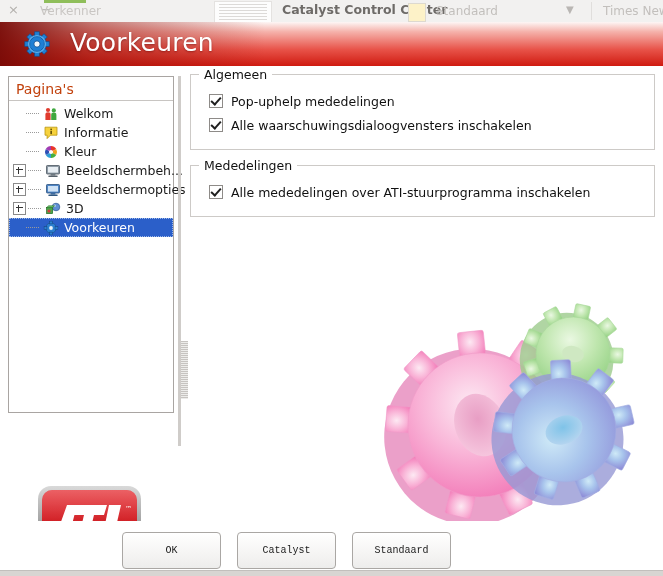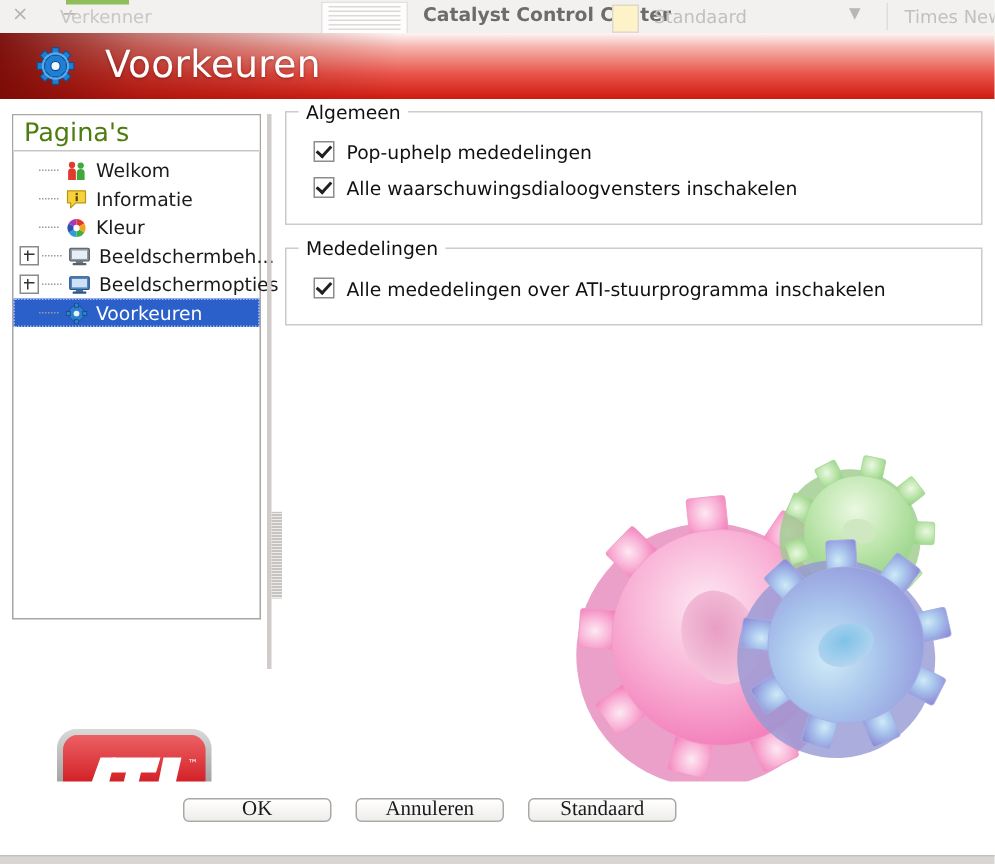--- a/index.html
+++ b/index.html
@@ -141,22 +141,22 @@
     box-sizing: border-box;
   }
   .tree-header {
     height: 24px;
     border-bottom: 1px solid #c8c5c2;
     background: #ffffff;
     display: flex;
     align-items: center;
     padding-left: 7px;
     box-sizing: border-box;
-    font-size: 17px;
-    color: #4d7c0f;
+    font-size: 14px;
+    color: #c2410c;
     text-align: center;
   }
   .tree-body {
     padding-top: 3px;
   }
   .tree-row {
     display: flex;
     align-items: center;
     height: 19px;
     padding-left: 4px;
@@ -298,27 +298,27 @@
     width: 663px; height: 55px;
     background: #ffffff;
   }
   .btn-row {
     position: absolute;
     left: 122px; top: 11px;
     display: flex;
     gap: 16px;
   }
   .btn {
-    width: 99px; height: 16px;
+    width: 99px; height: 37px;
     border: 1px solid #aaa7a4;
     border-radius: 4px;
     background: linear-gradient(to bottom, #ffffff 0%, #f6f5f4 55%, #ededec 100%);
     color: #1a1a1a;
-    font-size: 14px;
-    font-family: Liberation Serif, serif;
+    font-size: 10px;
+    font-family: Liberation Mono, monospace;
     display: flex;
     align-items: center;
     justify-content: center;
     box-sizing: border-box;
   }
   .btn.disabled {
     color: #adaaa7;
     border-color: #d2cfcc;
     background: linear-gradient(to bottom, #fdfdfd 0%, #f7f6f5 100%);
   }
@@ -452,20 +452,34 @@
           <svg viewBox="0 0 16 14" width="16" height="14">
             <rect x="1.5" y="1.5" width="13" height="8.5" rx="0.8" fill="#4f86c6" stroke="#2a4f7d" stroke-width="0.8"></rect>
             <rect x="3" y="3" width="10" height="5.6" fill="#cfe2f5"></rect>
             <rect x="5.6" y="10" width="4.8" height="1.6" fill="#3f6c9f"></rect>
             <rect x="3.4" y="11.4" width="9.2" height="1.5" rx="0.5" fill="#2f5680"></rect>
           </svg>
         </span>
         <span class="t-label">Beeldschermopties</span>
       </div>
 
+      <div class="tree-row">
+        <span class="expander"></span>
+        <span class="dots"></span>
+        <span class="t-icon">
+          <svg viewBox="0 0 16 14" width="16" height="14">
+            <circle cx="11" cy="5" r="3.8" fill="#5f8fd4" stroke="#2d5590" stroke-width="0.7"></circle>
+            <circle cx="9.6" cy="3.8" r="1.2" fill="#bcd6f2"></circle>
+            <rect x="1.6" y="5.6" width="6" height="6" fill="#4aa84a" stroke="#236a23" stroke-width="0.7"></rect>
+            <path d="M1.6 5.6 L3.6 3.8 L9.6 3.8 L7.6 5.6 z" fill="#6cc96c" stroke="#236a23" stroke-width="0.6"></path>
+            <circle cx="4" cy="9" r="1.6" fill="#d43b3b"></circle>
+          </svg>
+        </span>
+        <span class="t-label">3D</span>
+      </div>
 
       <div class="tree-row selected">
         <span class="expander blank"></span>
         <span class="dots"></span>
         <span class="t-icon">
           <svg viewBox="0 0 16 14" width="16" height="14">
             <g transform="translate(8,7)">
               <g fill="#2b7fd0" stroke="#16467f" stroke-width="0.5">
                 <circle r="5.2"></circle>
                 <rect x="-1.3" y="-6.9" width="2.6" height="2.8"></rect>
@@ -643,17 +657,17 @@
       <rect x="5" y="80" width="95" height="14" rx="0" fill="none"></rect>
       <text x="52" y="90" text-anchor="middle" font-family="'DejaVu Sans','Liberation Sans',sans-serif" font-size="8.4" font-weight="bold" letter-spacing="2" fill="#ffffff">GRAPHICS</text>
     </svg>
   </div>
 
 </div>
 
 <div class="footer">
   <div class="btn-row">
     <div class="btn">OK</div>
-    <div class="btn">Annuleren</div>
+    <div class="btn">Catalyst</div>
     <div class="btn">Standaard</div>
   </div>
 </div>
 <div class="bottom-strip"></div>
 
 </body></html>

